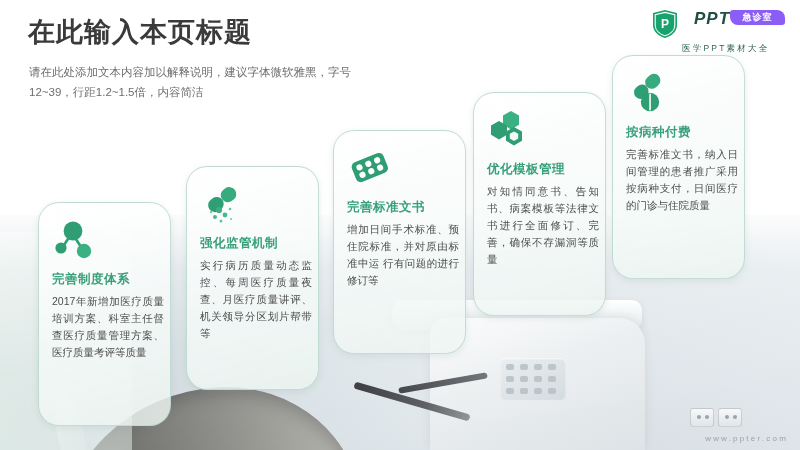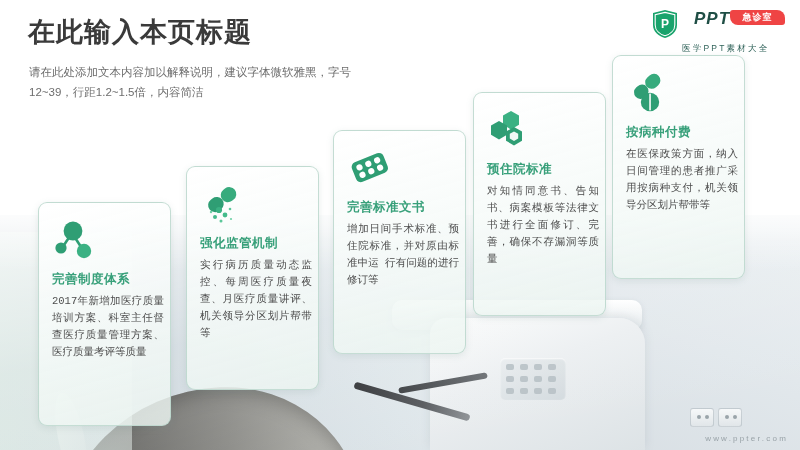--- a/index.html
+++ b/index.html
@@ -128,38 +128,37 @@
   #logo{ position:absolute; right:14px; top:8px; width:134px; height:36px; }
   #logo-shield{ position:absolute; left:0; top:1px; width:26px; height:30px; }
   #logo-ppt{
     position:absolute; left:30px; top:1px;
     font-size:17px; font-weight:bold; font-style:italic; color:#1f4e45;
     letter-spacing:1px;
     margin-left:12px;
   }
   #logo-badge{
     position:absolute; left:78px; top:2px; width:55px; height:15px;
-    background:#ef4444; border-radius:3px 8px 3px 8px;
+    background:#8b5cf6; border-radius:3px 8px 3px 8px;
     color:#fff; font-size:9px; font-weight:bold; letter-spacing:1px;
     text-align:center; line-height:15px;
   }
   #logo-tagline{
     position:absolute; left:30px; top:19px;
     font-size:8.5px; color:#2f6259; letter-spacing:2.2px; white-space:nowrap;margin-top:16px;
   }
 
   
   .card{
     position:absolute; width:133px; height:224px;
-    border-radius:9px;
+    border-radius:21px;
     background:linear-gradient(165deg,rgba(255,255,255,.9) 0%,rgba(245,250,248,.86) 55%,rgba(236,245,241,.82) 100%);
     border:1px solid rgba(178,210,198,.75);
     box-shadow:0 2px 7px rgba(120,150,140,.16);
     padding:0 11px;
-    font-family:Liberation Mono, monospace;
   }
   .card-icon{ position:absolute; left:13px; top:14px; width:46px; height:46px; }
   .card-title{
     position:absolute; left:13px; top:68px;
     font-size:12.5px; font-weight:bold; color:#38a07a; letter-spacing:.5px;
     white-space:nowrap;
   }
   .card-body{
     position:absolute; left:13px; top:90px; width:112px;
     font-size:10.5px; line-height:17px; color:#4d4d4d;
@@ -300,32 +299,32 @@
 
 <div class="card" id="card-3">
   <div class="card-icon">
     <svg viewBox="0 0 46 46" width="46" height="46">
       <polygon points="24,4 32,8.6 32,17.8 24,22.4 16,17.8 16,8.6" fill="#3bb183"></polygon>
       <polygon points="12,14 20,18.6 20,27.8 12,32.4 4,27.8 4,18.6" fill="#2f9e74"></polygon>
       <polygon points="27,20 35,24.6 35,33.8 27,38.4 19,33.8 19,24.6" fill="#2f9e74"></polygon>
       <polygon points="27,24.4 31.2,26.8 31.2,31.6 27,34 22.8,31.6 22.8,26.8" fill="#f2f8f5"></polygon>
     </svg>
   </div>
-  <div class="card-title">预住院标准</div>
+  <div class="card-title">优化模板管理</div>
   <div class="card-body">对知情同意书、告知书、病案模板等法律文书进行全面修订、完善，确保不存漏洞等质量</div>
 </div>
 
 <div class="card" id="card-4">
   <div class="card-icon">
     <svg viewBox="0 0 46 46" width="46" height="46">
       <g transform="rotate(-42 22 15)">
         <rect x="5" y="9" width="15" height="13" rx="6.5" fill="#2f9e74"></rect>
         <rect x="20" y="9" width="16" height="13" rx="6.5" fill="#37ab7d"></rect>
       </g>
       <circle cx="24" cy="32" r="9.2" fill="#2f9e74"></circle>
       <rect x="23.2" y="23.6" width="1.7" height="16.8" fill="#eef7f3"></rect>
     </svg>
   </div>
   <div class="card-title">按病种付费</div>
-  <div class="card-body">在医保政策方面，纳入日间管理的患者推广采用按病种支付，机关领导分区划片帮带等</div>
+  <div class="card-body">完善标准文书，纳入日间管理的患者推广采用按病种支付，日间医疗的门诊与住院质量</div>
 </div>
 
 <div id="watermark">www.ppter.com</div>
 
 </body></html>

